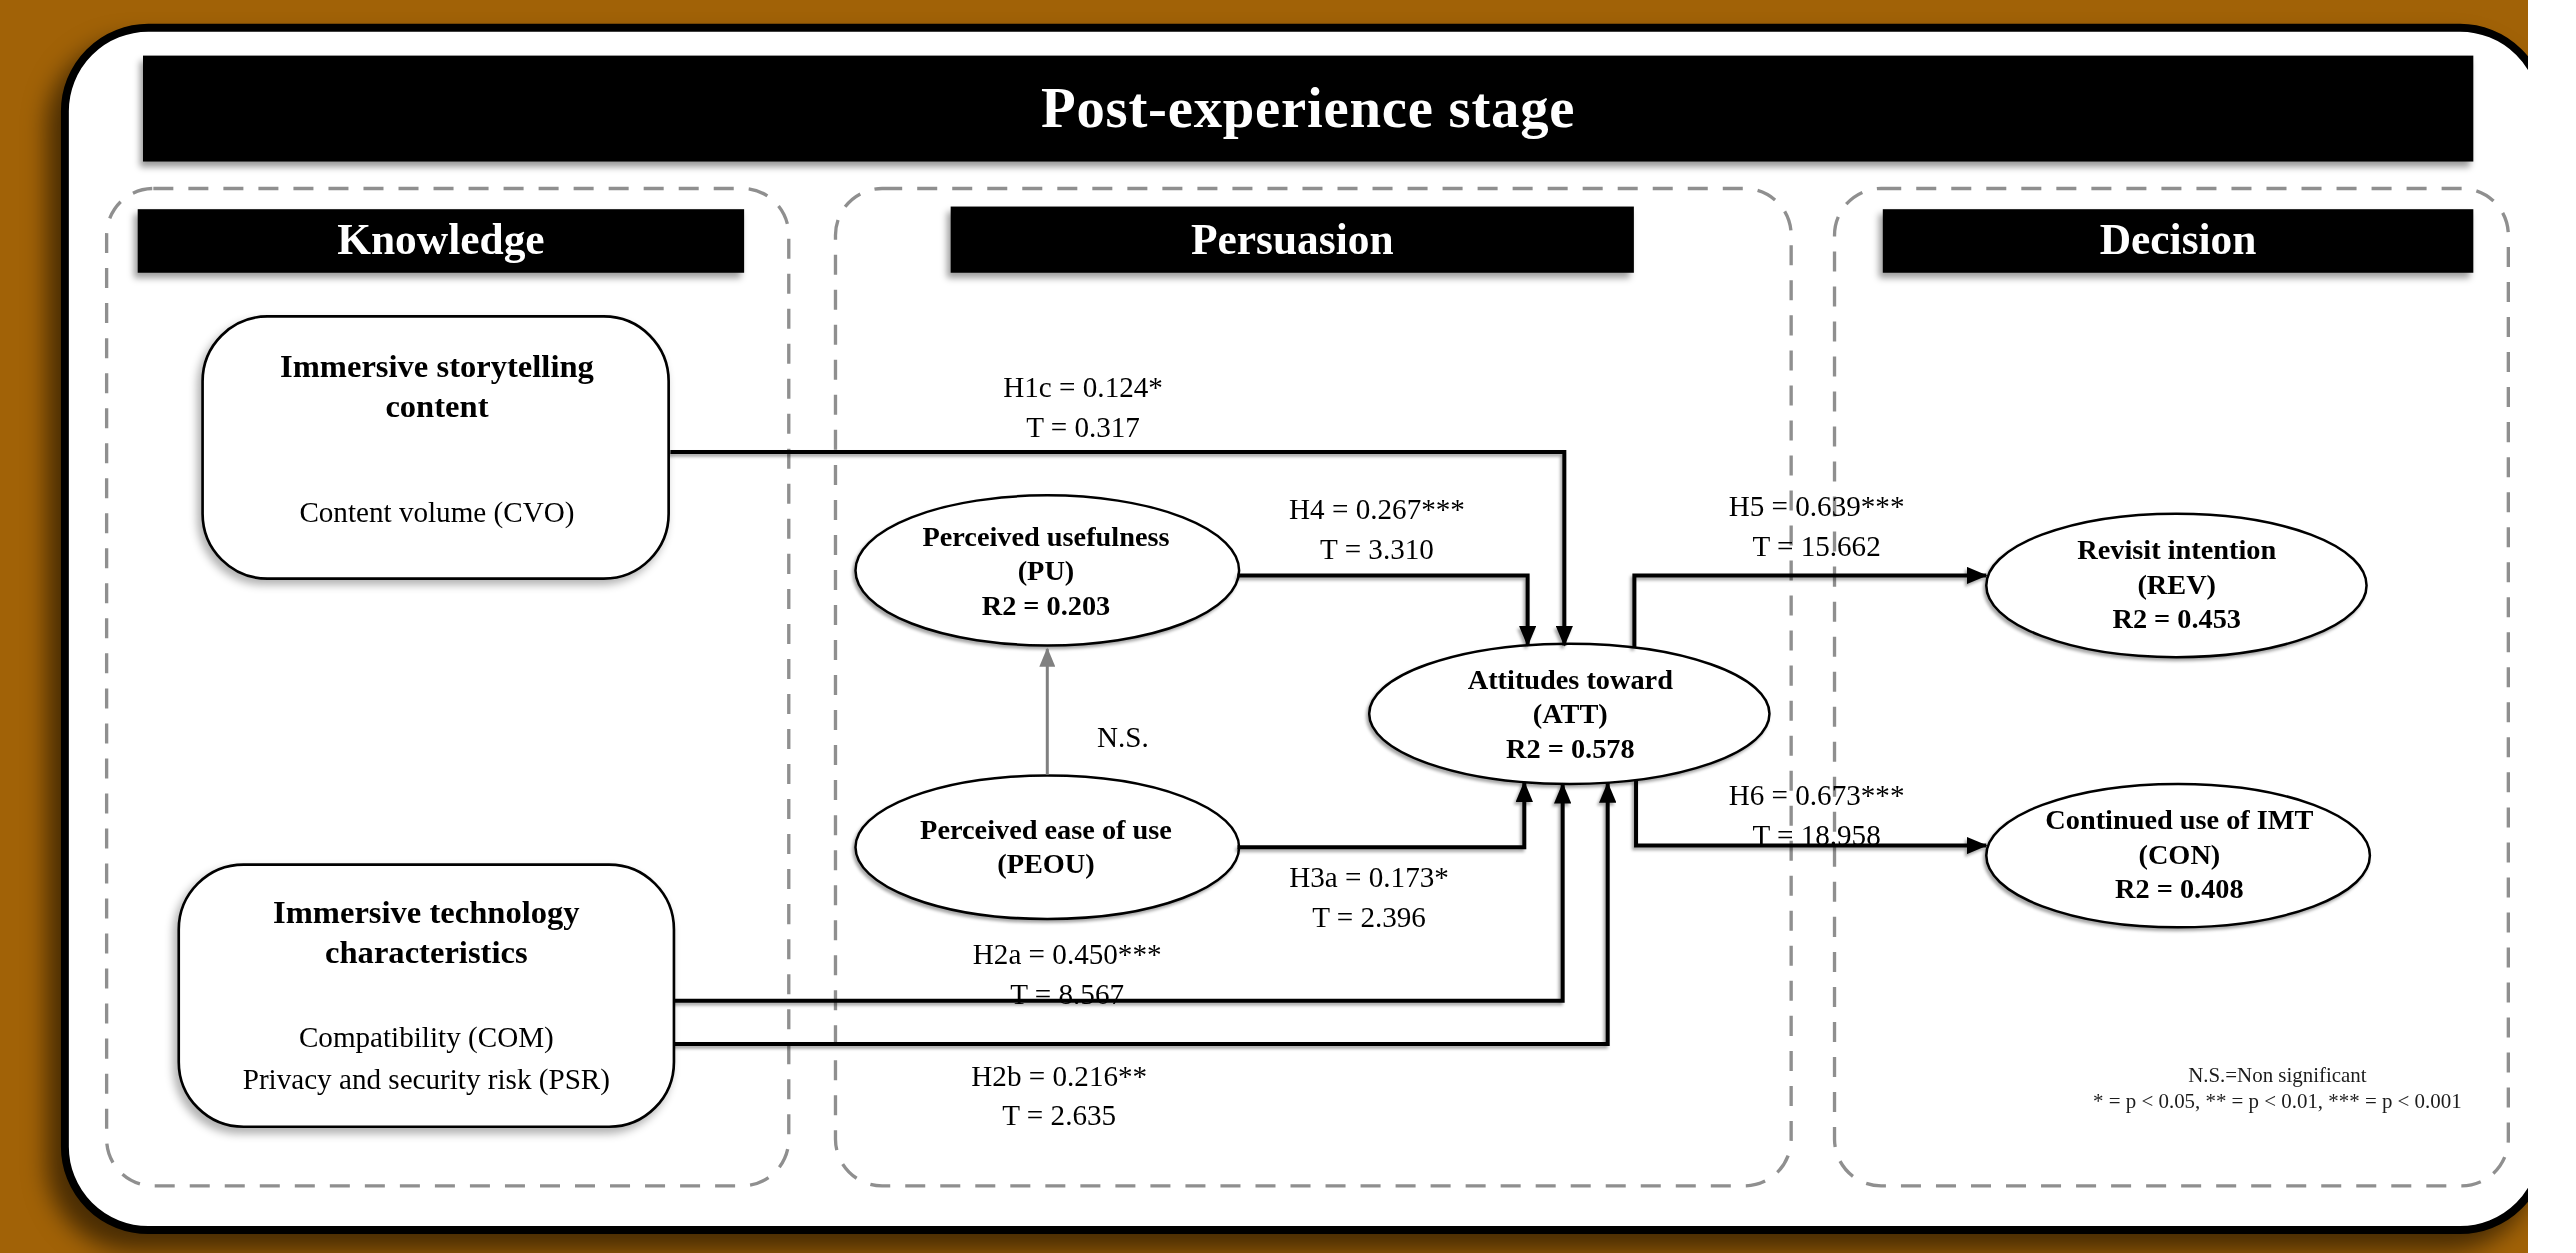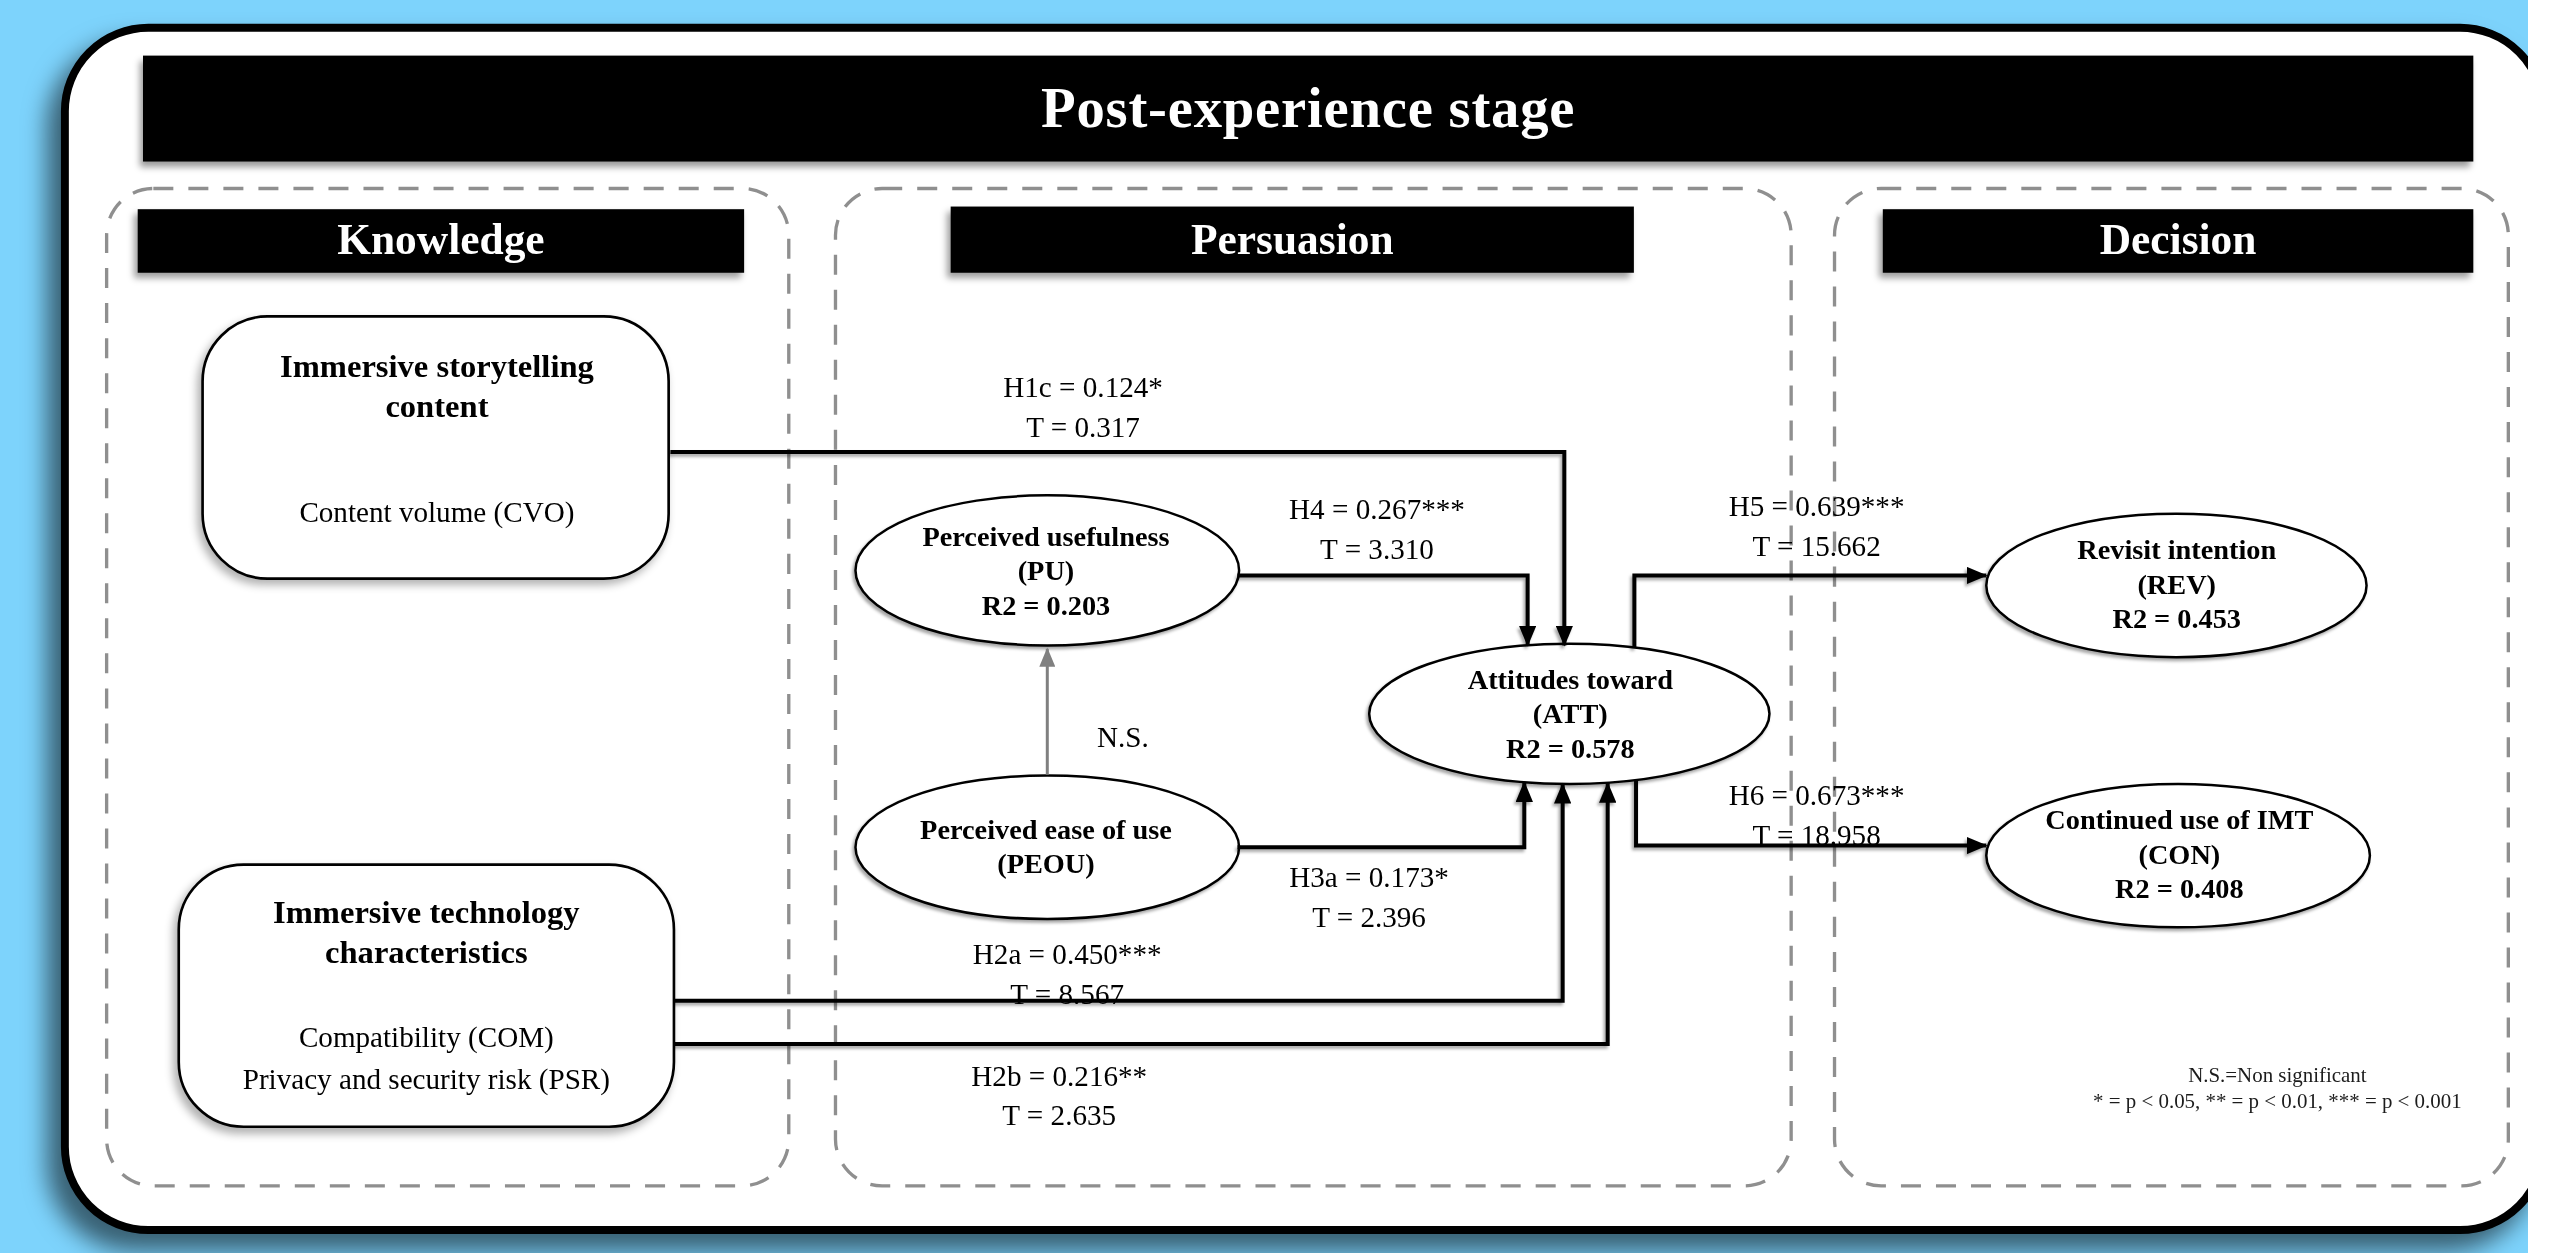--- a/index.html
+++ b/index.html
@@ -1,19 +1,19 @@
 <!DOCTYPE html>
 <html style="font-size:10px"><head>
 <meta charset="utf-8">
 <style>
   html, body { margin: 0; padding: 0; background: #ffffff; }
   .viewport {
     position: relative;
     width: 2528px; height: 1253px;
-    overflow: hidden; background: #7dd3fc;
+    overflow: hidden; background: #a16207;
   }
   .stage {
     position: absolute; left: 0; top: 0;
     width: 973px; height: 473px;
     transform: scale(2.6481);
     transform-origin: 0 0;
     font-family: "Liberation Serif", "DejaVu Serif", serif;
     color: #000;
   }
   .frame {

